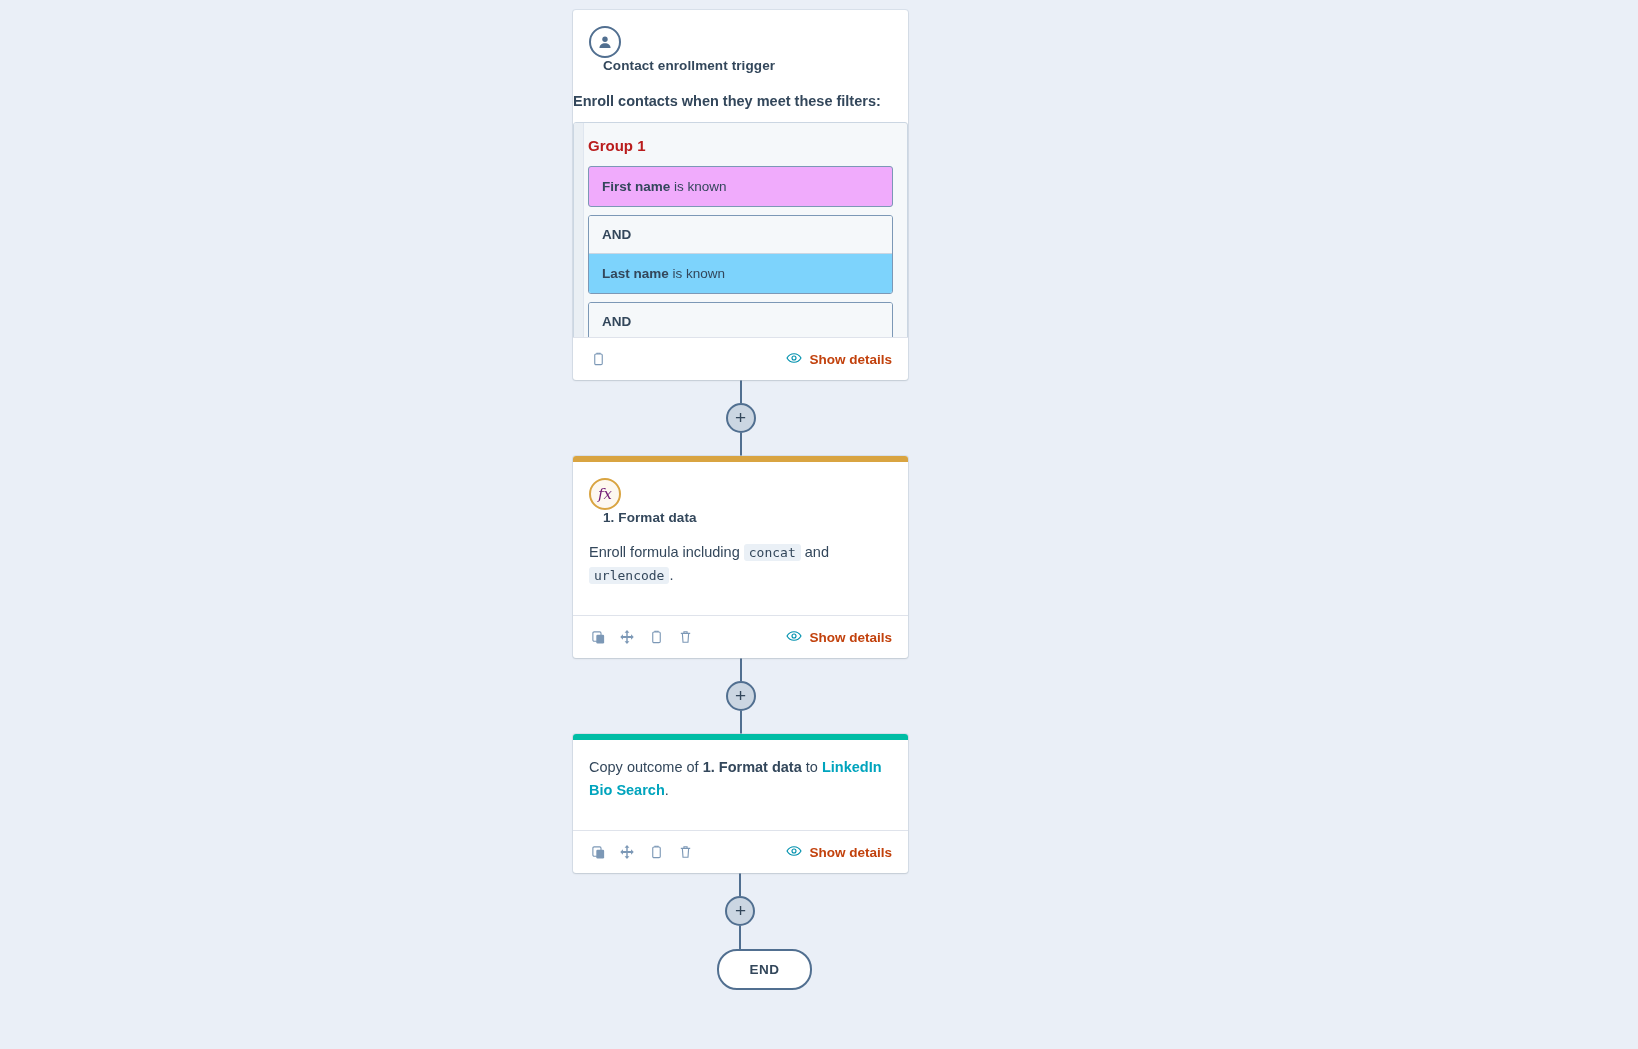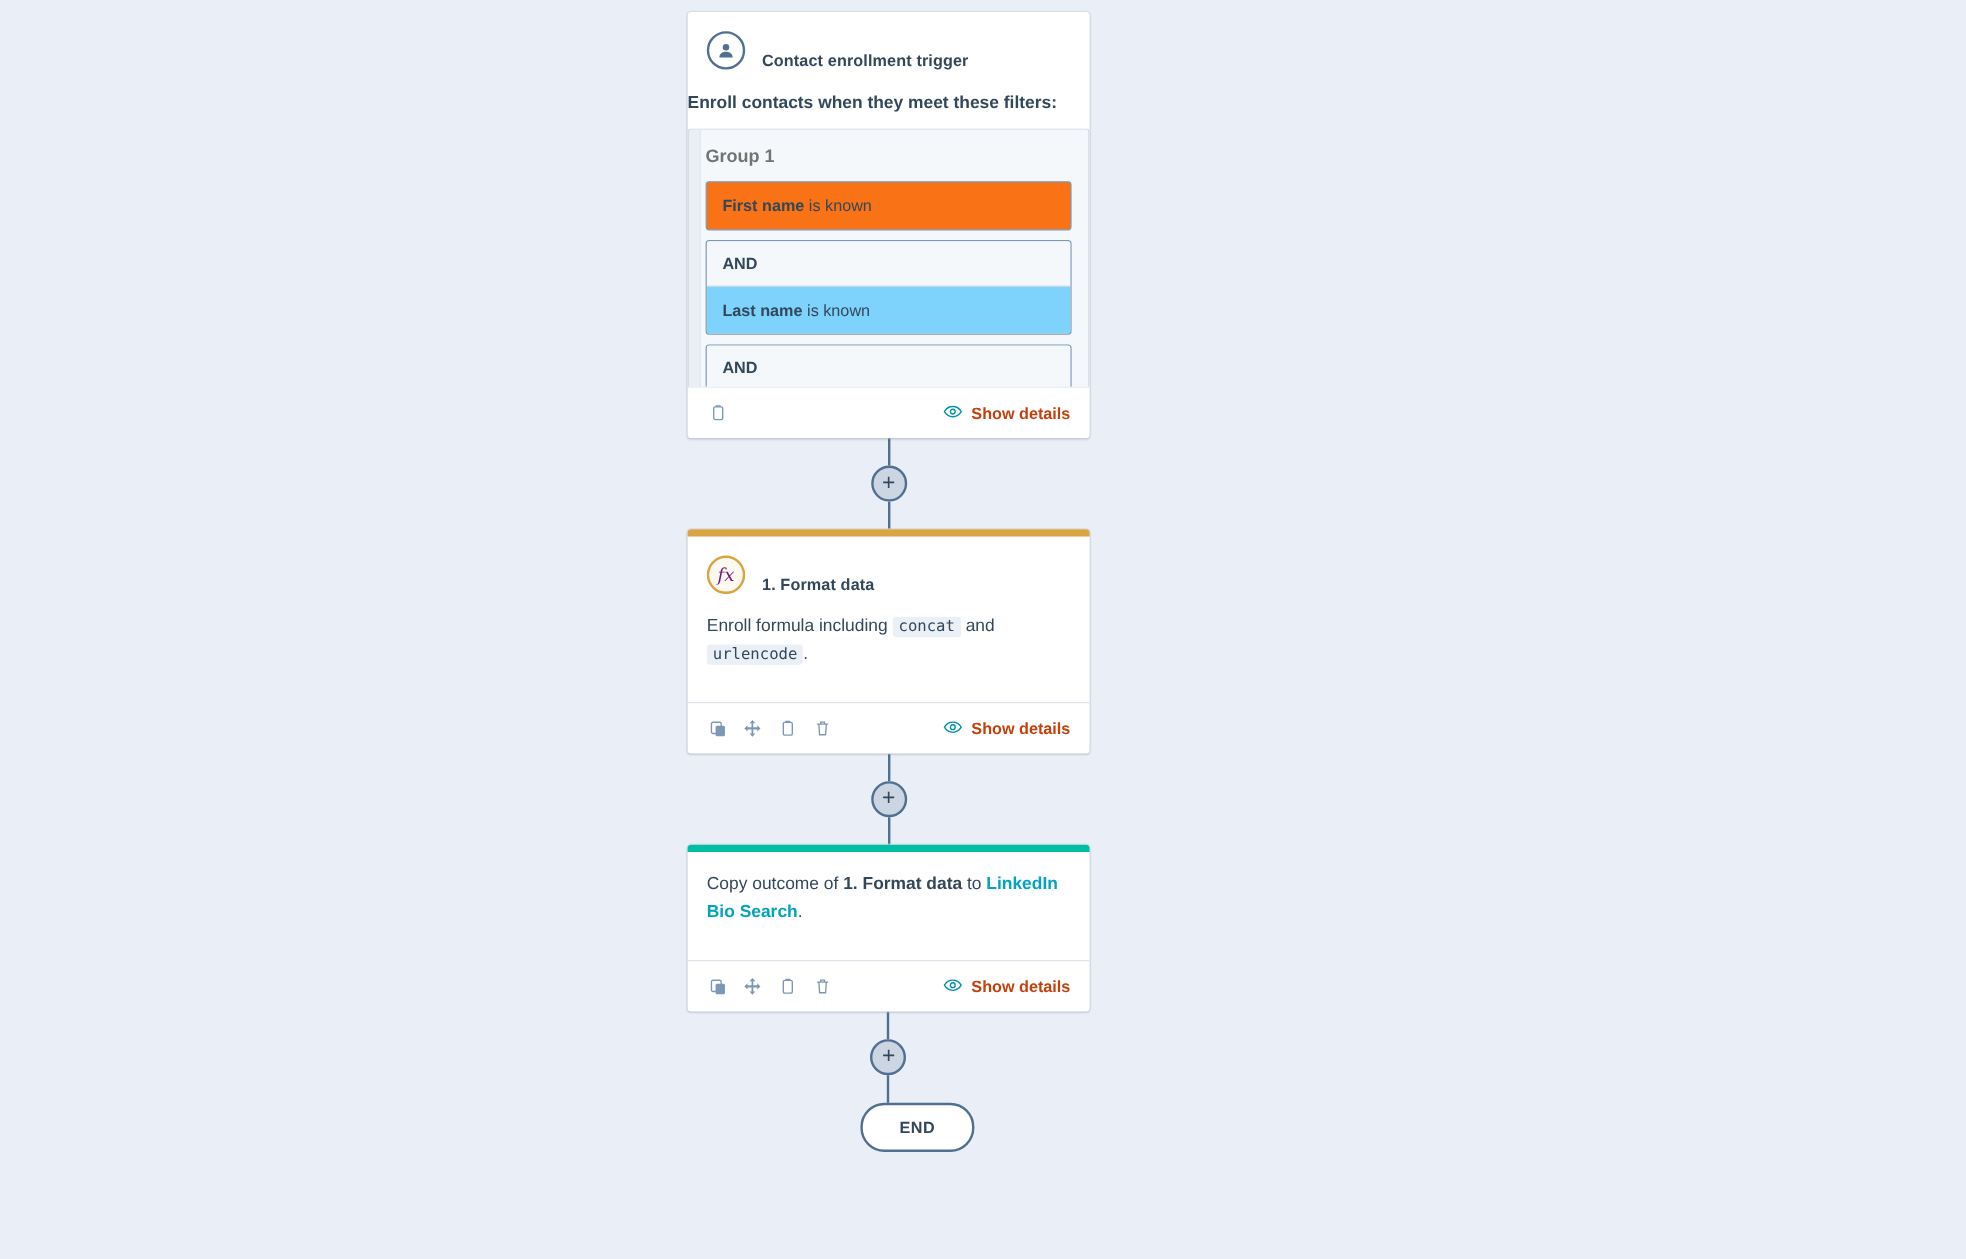--- a/index.html
+++ b/index.html
@@ -41,22 +41,23 @@
     position: relative;
     box-sizing: border-box;
   }
   .accent-bar {
     height: 6px;
     width: 100%;
     border-radius: 3px 3px 0 0;
   }
   .card-head {
     display: flex;
-    align-items: flex-end;
+    align-items: flex-start;
     padding: 16px 16px 0 16px;
+    flex-direction: column;
   }
   .card-title {
     font-size: 13.5px;
     font-weight: bold;
     color: #33475b;
     margin-left: 14px;
     letter-spacing: 0.1px;
   }
 
   .icon-circle {
@@ -101,25 +102,25 @@
     border: 1px solid #cbd6e2;
     border-radius: 3px;
     background: #f5f8fa;
     padding: 14px 14px 0 14px;
     position: relative;
     overflow: hidden;
   }
   .group-title {
     font-size: 15px;
     font-weight: bold;
-    color: #737373;
+    color: #b91c1c;
     margin-bottom: 12px;
   }
   .filter-row {
-    background: #f97316;
+    background: #f0abfc;
     border: 1px solid #7c98b6;
     border-radius: 3px;
     padding: 12px 13px;
     font-size: 13.5px;
     color: #33475b;
     margin-bottom: 8px;
   }
   .filter-row b {
     font-weight: bold;
   }

